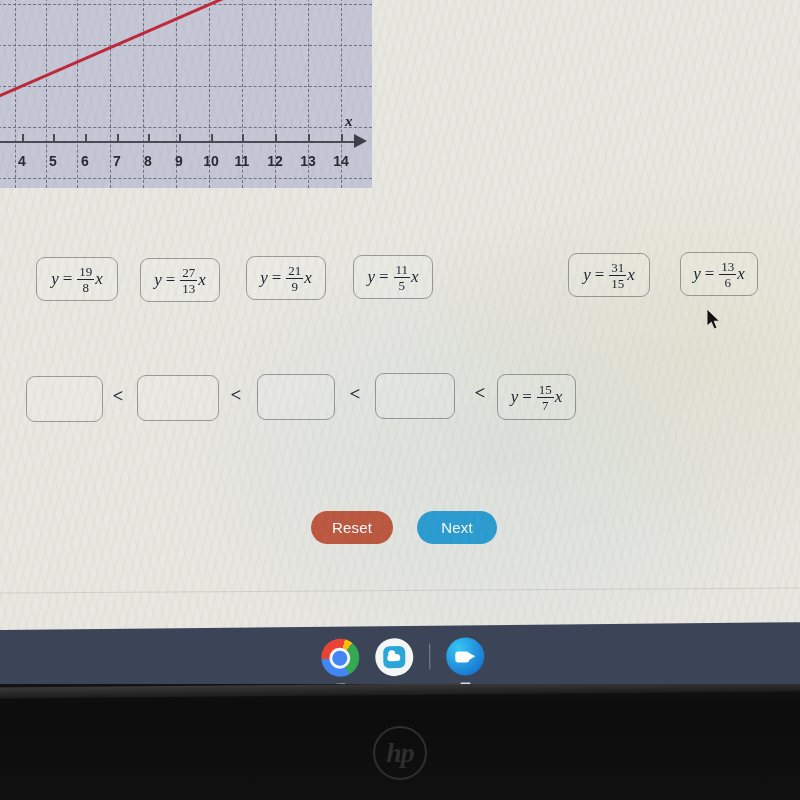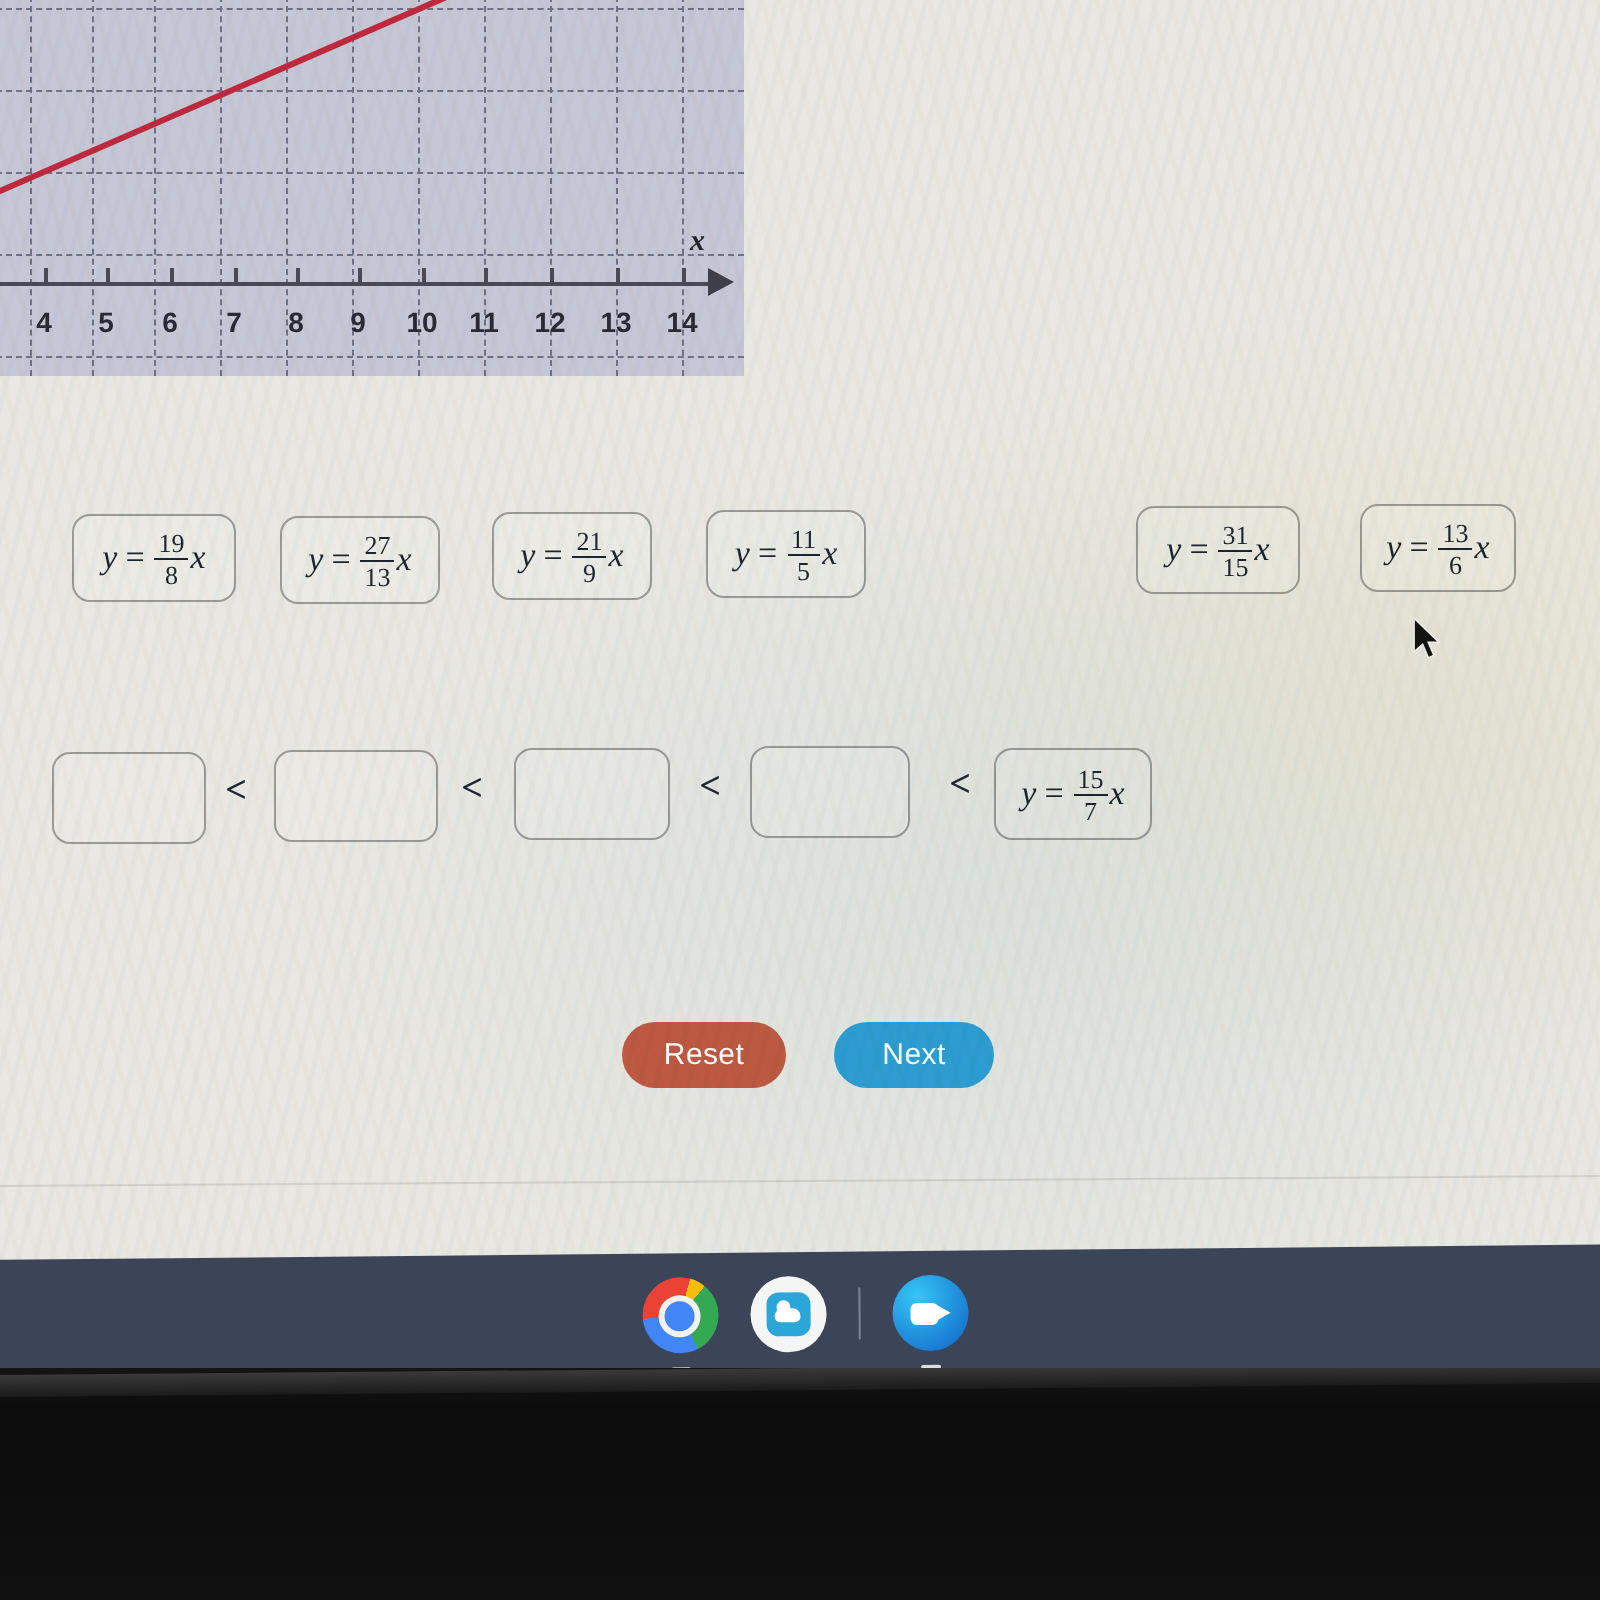--- a/index.html
+++ b/index.html
@@ -516,13 +516,14 @@
     <div class="shelf-divider"></div>
     <div class="shelf-icon" id="ic-zoom">
       <span class="lens"></span>
       <span class="run-dot"></span>
     </div>
   </div>
 </div>
 
 <div id="bezel">
   <div id="bezel-edge"></div>
+  <div id="hp-logo">hp</div>
 </div>
 
 </body></html>

